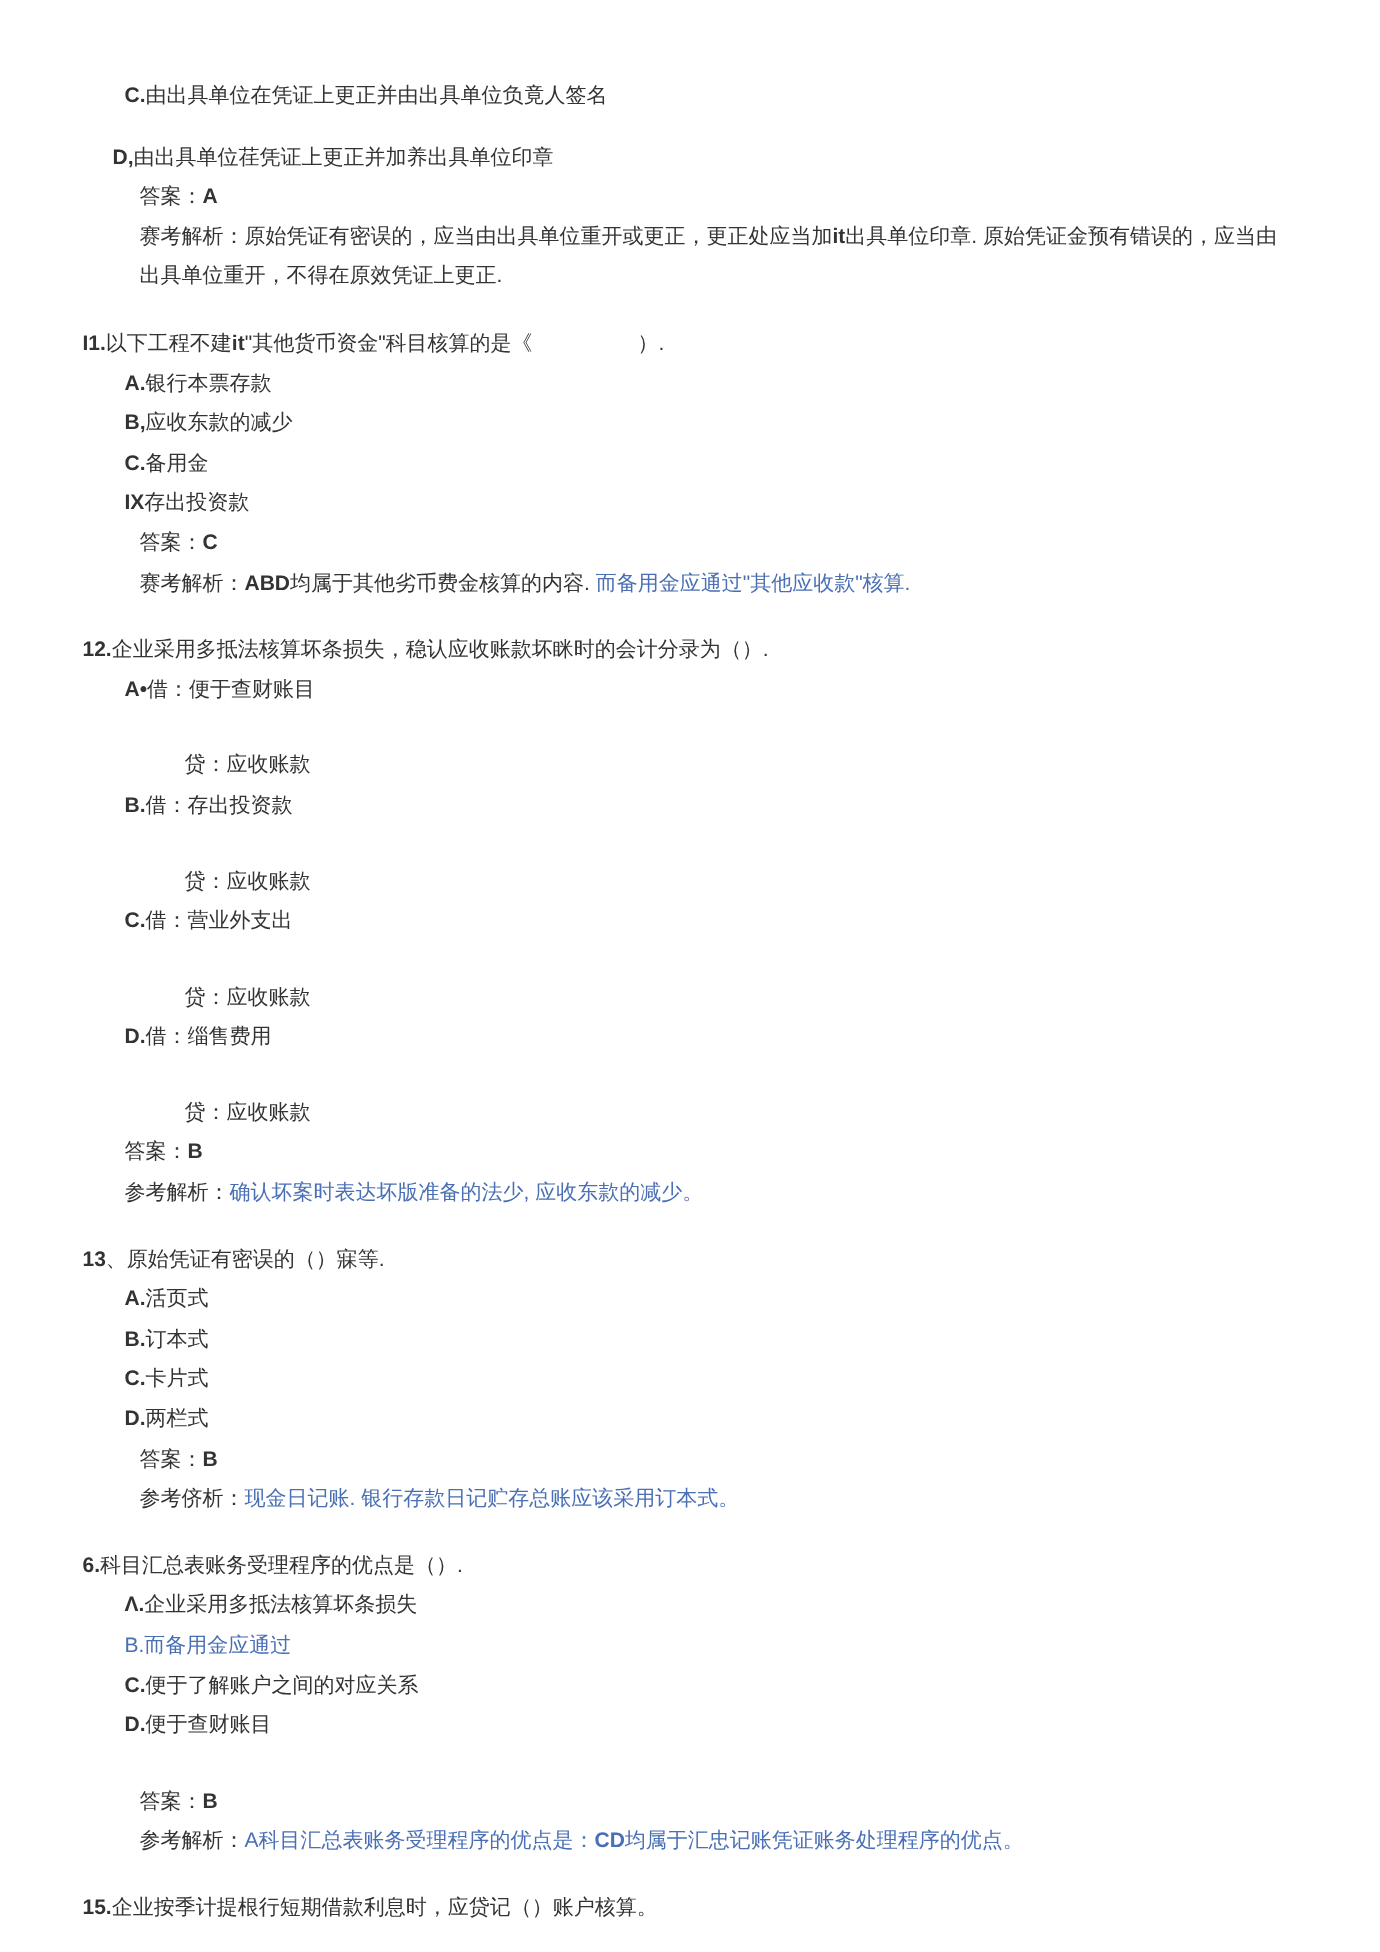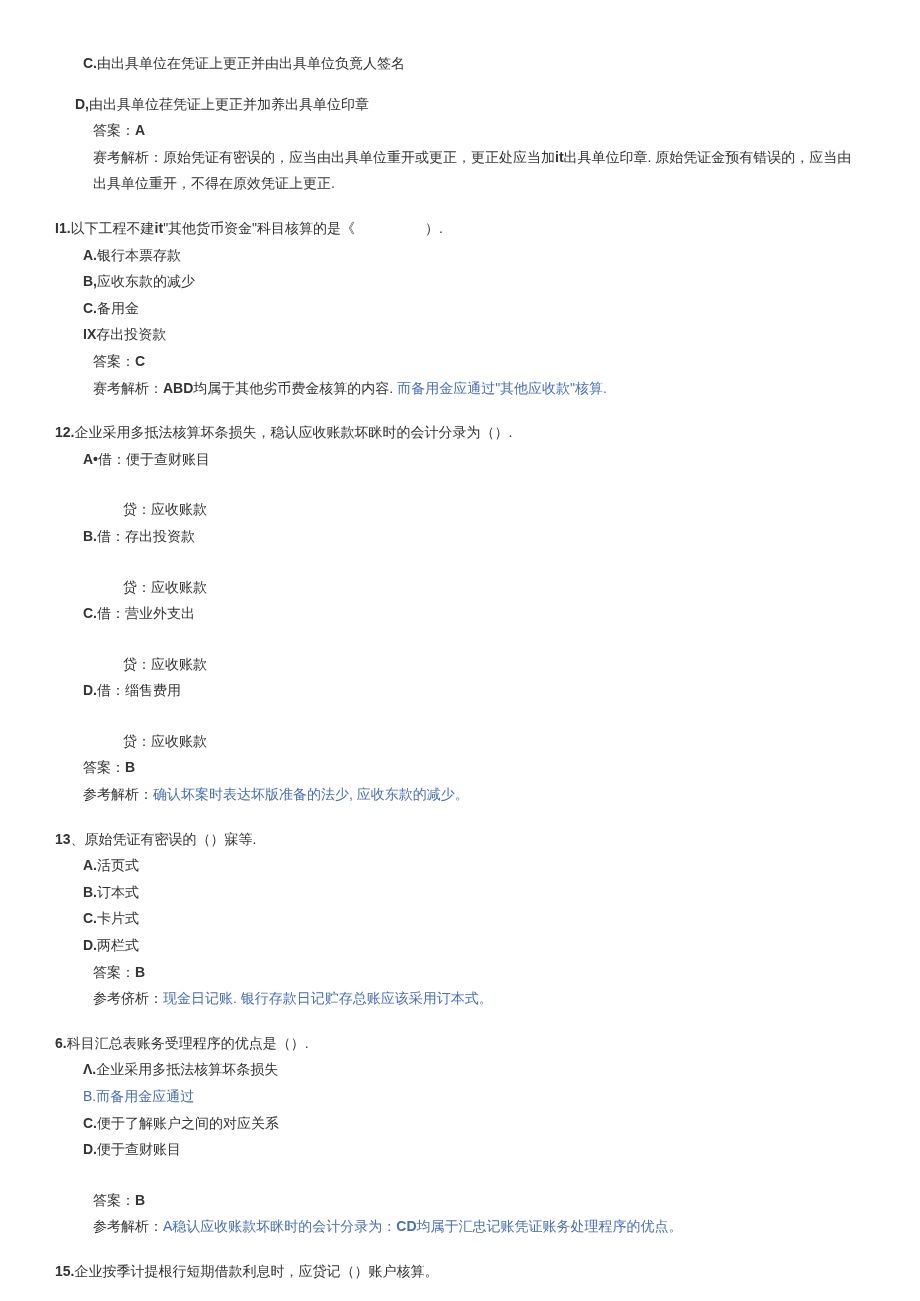--- a/index.html
+++ b/index.html
@@ -60,15 +60,15 @@
 <p class="line indent-1"><b>D.</b><span>两栏式</span></p>
 <p class="line indent-2"><span>答案：</span><b>B</b></p>
 <p class="line indent-2"><span>参考侪析：</span><span class="blue">现金日记账. 银行存款日记贮存总账应该采用订本式。</span></p>
 
 <p class="line q-stem"><b>6.</b><span>科目汇总表账务受理程序的优点是（）.</span></p>
 <p class="line indent-1"><b>Λ.</b><span>企业采用多抵法核算坏条损失</span></p>
 <p class="line indent-1 blue"><span>B.</span><span>而备用金应通过</span></p>
 <p class="line indent-1"><b>C.</b><span>便于了解账户之间的对应关系</span></p>
 <p class="line indent-1"><b>D.</b><span>便于查财账目</span></p>
 <p class="line indent-2 gap-above"><span>答案：</span><b>B</b></p>
-<p class="line indent-2"><span>参考解析：</span><span class="blue"><span>A</span><span>稳认应收账款坏眯时的会计分录为：</span><b>CD</b><span>均属于汇忠记账凭证账务处理程序的优点。</span></span></p>
+<p class="line indent-2"><span>参考解析：</span><span class="blue"><span>A</span><span>科目汇总表账务受理程序的优点是：</span><b>CD</b><span>均属于汇忠记账凭证账务处理程序的优点。</span></span></p>
 
 <p class="line q-stem"><b>15.</b><span>企业按季计提根行短期借款利息时，应贷记（）账户核算。</span></p>
 
 </body></html>

